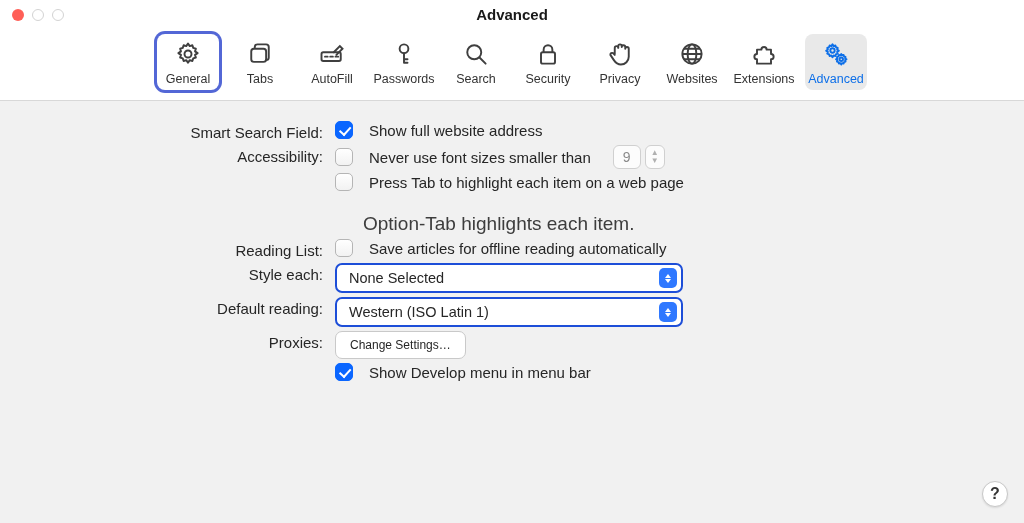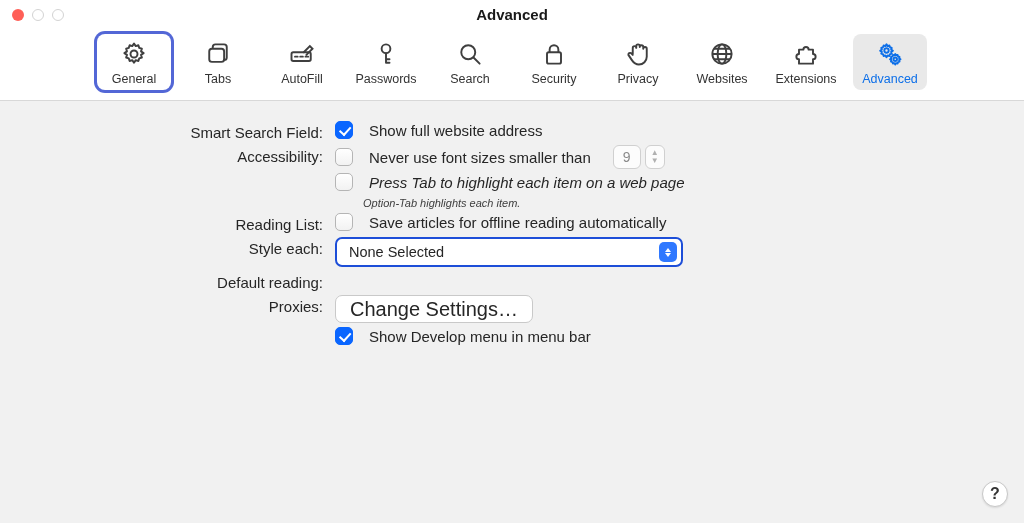--- a/index.html
+++ b/index.html
@@ -6,53 +6,53 @@
     html,body { width:1024px; height:523px; font-family:-apple-system,"Helvetica Neue",Arial,sans-serif; }
     body { background:#f1f1f1; }
     .window { width:1024px; height:523px; background:#f1f1f1; position:relative; }
     .titlebar { height:30px; background:#fff; position:relative; }
     .traffic { position:absolute; top:9px; left:12px; display:flex; gap:8px; }
     .traffic .dot { width:12px; height:12px; border-radius:50%; }
     .traffic .close { background:#ff5f57; }
     .traffic .min, .traffic .max { background:#fff; border:1px solid #d3d3d3; }
     .title { text-align:center; font-weight:700; font-size:15px; line-height:30px; color:#1a1a1a; }
     .toolbar { background:#fff; display:flex; justify-content:center; gap:10px; padding:4px 0 10px 0; border-bottom:1px solid #d8d8d8; }
-    .tbtn { display:flex; flex-direction:column; align-items:center; width:74px; height:56px; border-radius:8px; padding-top:6px;justify-content:space-between; }
+    .tbtn { display:flex; flex-direction:column; align-items:center; width:62px; height:56px; border-radius:8px; padding-top:6px;justify-content:space-between; }
     .tbtn .lbl { font-size:12.5px; margin-top:auto; margin-bottom:4px; color:#333; }
     .tbtn.selected-ring { box-shadow:0 0 0 3px #5367d6; }
     .tbtn.active { background:#e9e9e9; }
     .tbtn.active .lbl { color:#0d6fe8; }
     .tbtn svg { width:28px; height:28px; }
     .tbtn .icon-stroke { fill:none; stroke:#3f3f3f; stroke-width:2.2; }
     .tbtn.active .icon-stroke { stroke:#0d6fe8; }
 
     .content { padding:20px 0 0 0; color:#262626; font-size:15px; }
     .row { display:flex; align-items:flex-start; margin-bottom:4px; }
     .row.gap-top { }
-    .row.tight { margin-top:2px;font-style:italic; }
+    .row.tight { margin-top:2px; }
     .label-col { width:335px; text-align:right; padding-right:12px; padding-top:3px; }
     .field-col { flex:1; display:flex; flex-wrap:wrap; align-items:center; gap:16px; }
-    .hint { font-size:11px; color:#3d3d3d; margin-left:28px; margin-top:2px; }
+    .hint { font-size:19px; color:#3d3d3d; margin-left:28px; margin-top:18px; }
 
     .chk { width:18px; height:18px; border-radius:5px; border:1px solid #b5b5b5; background:linear-gradient(#fff,#f2f2f2); display:inline-flex; align-items:center; justify-content:center; flex-shrink:0; }
     .chk.checked { background:#0a66ff; border-color:#0a66ff; color:#fff; }
     .chk.checked::after { content:""; width:5px; height:9px; border:solid #fff; border-width:0 2.2px 2.2px 0; transform:rotate(42deg) translateY(-1px); }
     .chk-label { padding-top:0px; }
 
     .stepper { display:inline-flex; align-items:center; gap:4px; margin-left:6px; }
     .stepper .val { width:28px; height:24px; border:1px solid #d0d0d0; border-radius:6px; background:#fcfcfc; display:flex; align-items:center; justify-content:center; font-size:14px; color:#8a8a8a; }
     .stepper .arrows { width:20px; height:24px; border:1px solid #d0d0d0; border-radius:6px; background:#fcfcfc; display:flex; flex-direction:column; align-items:center; justify-content:center; color:#b0b0b0; font-size:8px; line-height:8px; }
 
     .select { height:30px; min-width:348px; background:#fff; border:2px solid #1d4ed8; border-radius:7px; display:flex; align-items:center; padding:0 4px 0 12px; font-size:14.5px; }
     .select .caret { margin-left:auto; width:18px; height:20px; border-radius:5px; background:#2f78ff; display:flex; flex-direction:column; align-items:center; justify-content:center; gap:1px; }
     .select .caret::before, .select .caret::after { content:""; width:0; height:0; border-left:3.5px solid transparent; border-right:3.5px solid transparent; }
     .select .caret::before { border-bottom:4px solid #fff; }
     .select .caret::after { border-top:4px solid #fff; }
 
-    .button { height:28px; background:#fff; border:1px solid #c9c9c9; border-radius:7px; padding:0 14px; display:inline-flex; align-items:center; font-size:20px; }
+    .button { height:28px; background:#fff; border:1px solid #c9c9c9; border-radius:7px; padding:0 14px; display:inline-flex; align-items:center; font-size:12px; }
 
     .help { position:absolute; right:16px; bottom:16px; width:26px; height:26px; border-radius:50%; background:#fff; border:1px solid #c8c8c8; box-shadow:0 1px 2px rgba(0,0,0,.1); display:flex; align-items:center; justify-content:center; font-weight:600; color:#333; }
   </style>
 </head>
 <body>
 
 <div class="window">
   <div class="titlebar">
     <div class="traffic">
       <div class="dot close"></div>
@@ -208,20 +208,26 @@
       <div class="field-col">
         <div class="select">
           <span>None Selected</span>
           <span class="caret"></span>
         </div>
       </div>
     </div>
 
     <div class="row gap-top">
       <div class="label-col">Default reading:</div>
+      <div class="field-col">
+        <div class="select">
+          <span>Western (ISO Latin 1)</span>
+          <span class="caret"></span>
+        </div>
+      </div>
     </div>
 
     <div class="row gap-top">
       <div class="label-col">Proxies:</div>
       <div class="field-col">
         <div class="button">
           <span>Change Settings…</span>
         </div>
       </div>
     </div>

